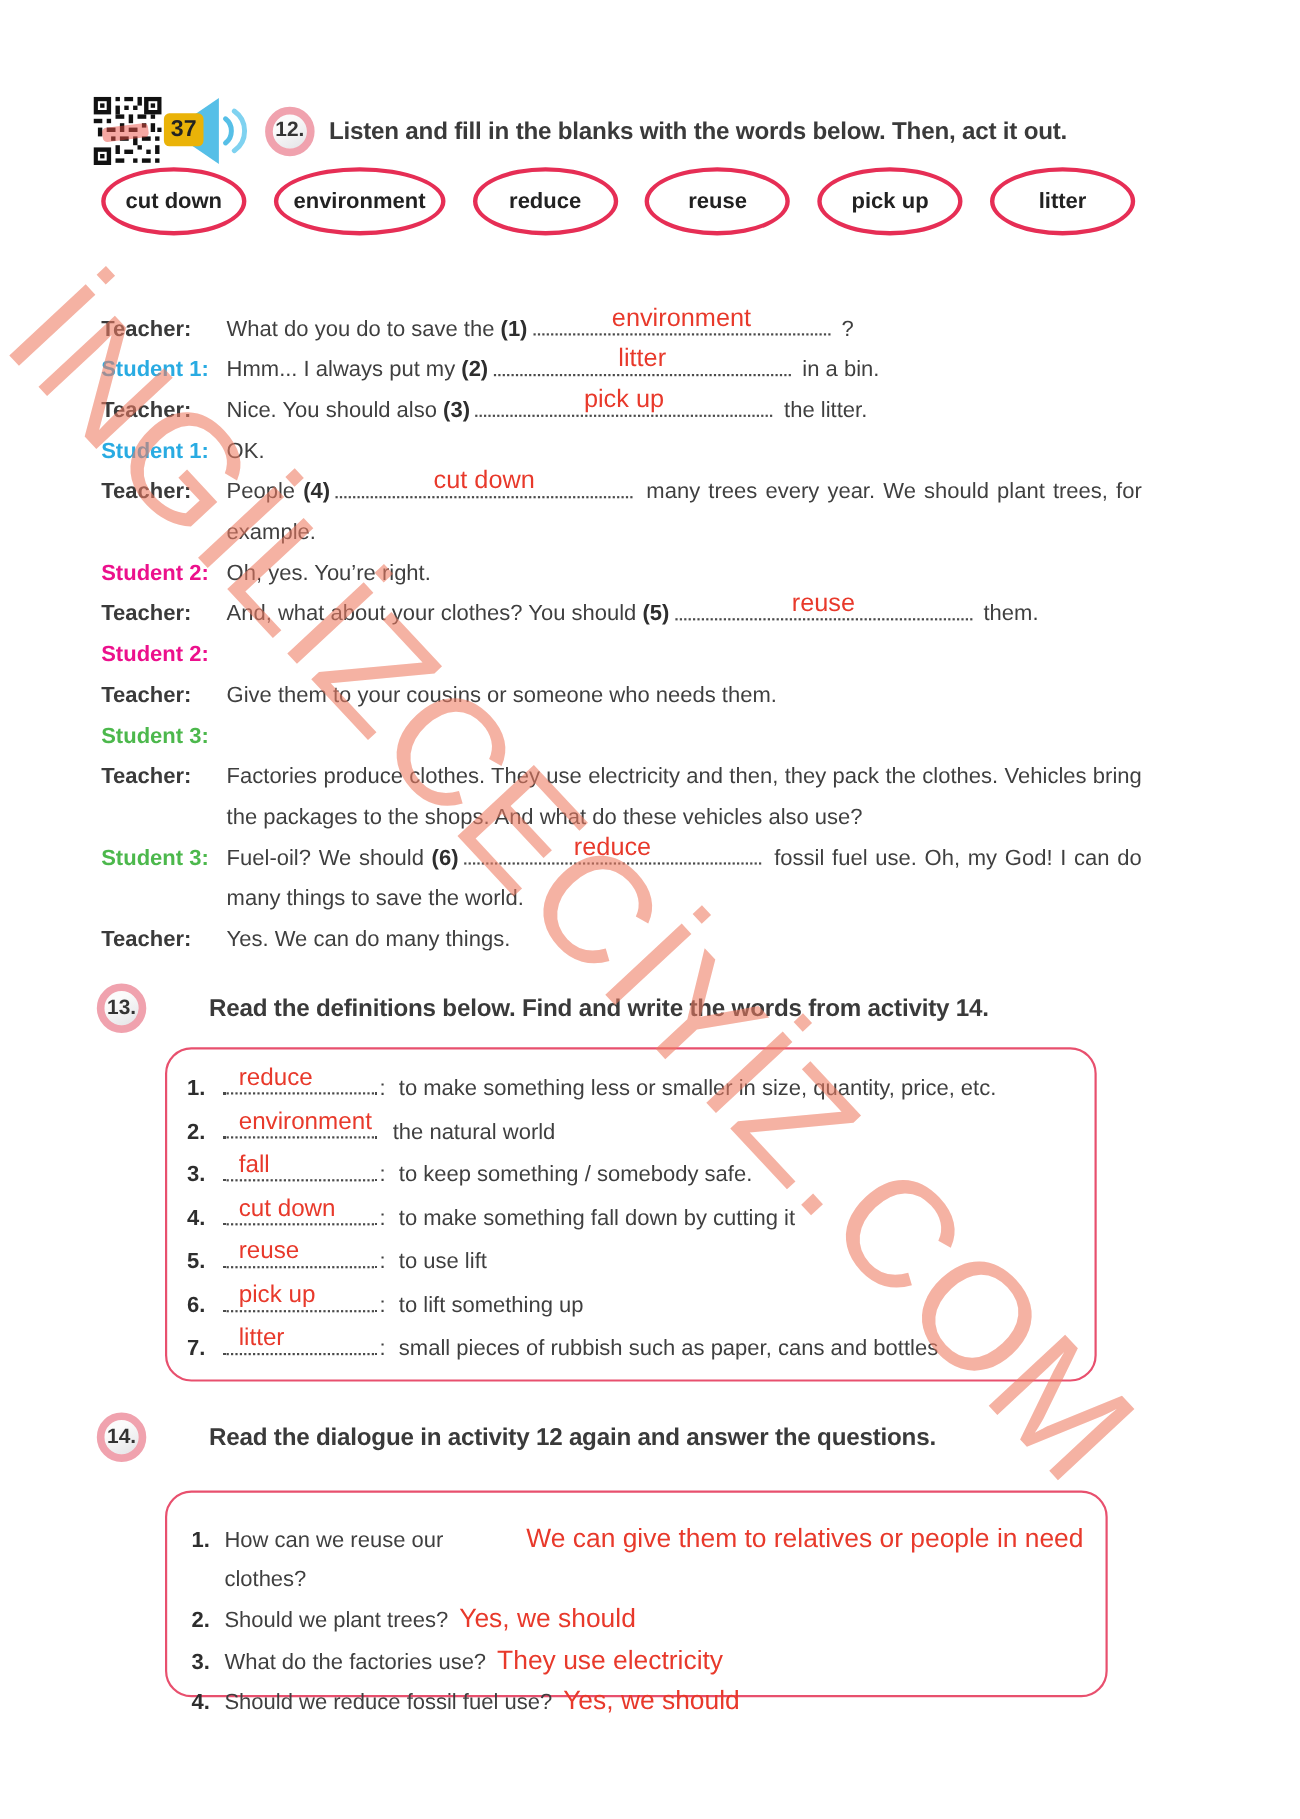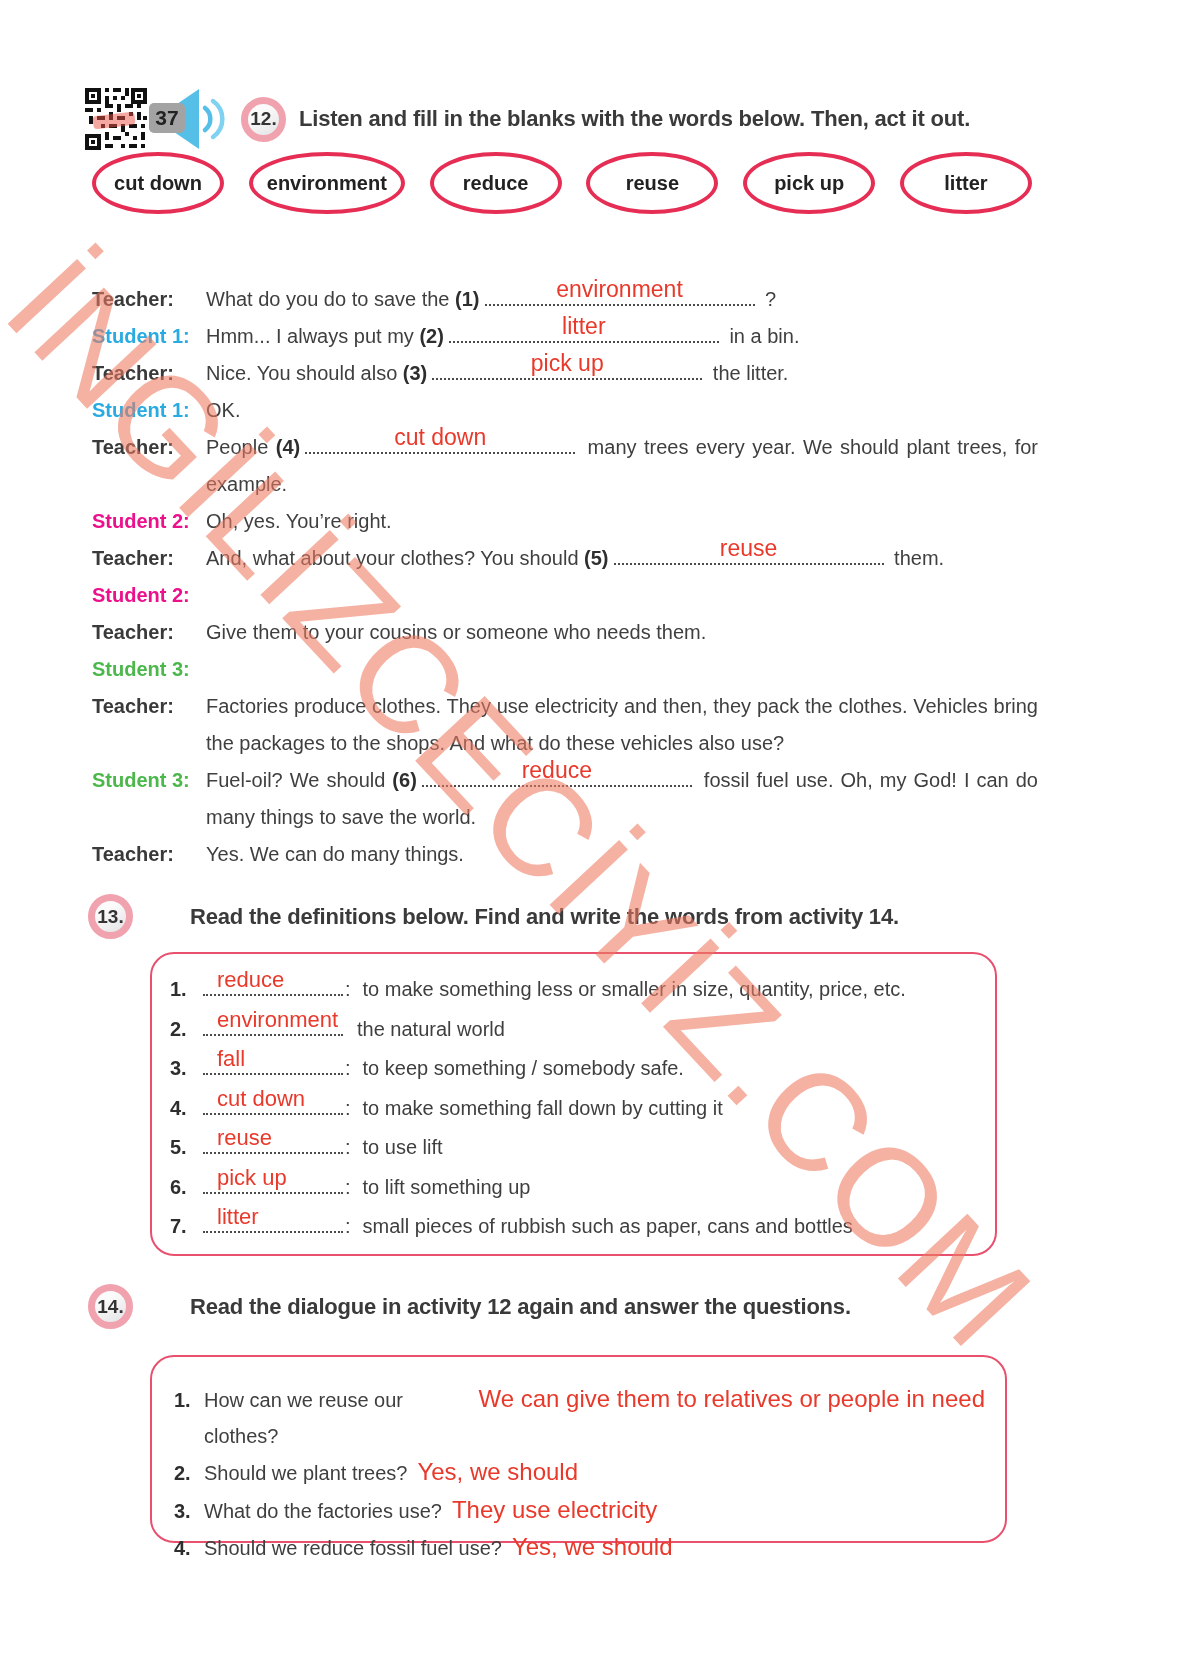--- a/index.html
+++ b/index.html
@@ -26,21 +26,21 @@
     color:#ee7b62;opacity:.58;pointer-events:none;font-weight:400;
   }
   
   .header{position:absolute;top:84px;left:85px;right:50px;height:70px;display:flex;align-items:center;z-index:2;}
   .qr{position:relative;width:62px;height:62px;flex:none;background:#fff;}
   .qr svg{display:block;}
   .qr-smudge{position:absolute;left:8px;top:26px;width:42px;height:13px;background:rgba(235,80,70,.5);border-radius:4px;transform:rotate(-7deg);}
   .speaker-wrap{position:relative;flex:none;margin-left:2px;width:84px;height:66px;}
   .speaker-wrap svg{display:block;}
   .track-num{
-    position:absolute;left:0;top:17px;width:36px;height:30px;background:#a3a3a3;border-radius:5px;
+    position:absolute;left:0;top:17px;width:36px;height:30px;background:#eab308;border-radius:5px;
     display:flex;align-items:center;justify-content:center;font-weight:bold;font-size:21px;color:#222;
   }
   .act-circle{
     width:31px;height:31px;border:7px solid var(--pink);border-radius:50%;
     background:linear-gradient(150deg,#fbfbfb 30%,#e3e3e6);
     display:flex;align-items:center;justify-content:center;
     font-weight:bold;font-size:19px;color:#333;flex:none;
   }
   .act-title{font-weight:bold;font-size:22px;color:var(--ink);margin-left:13px;letter-spacing:-0.2px;}
   .header .act-circle{margin-left:8px;}

